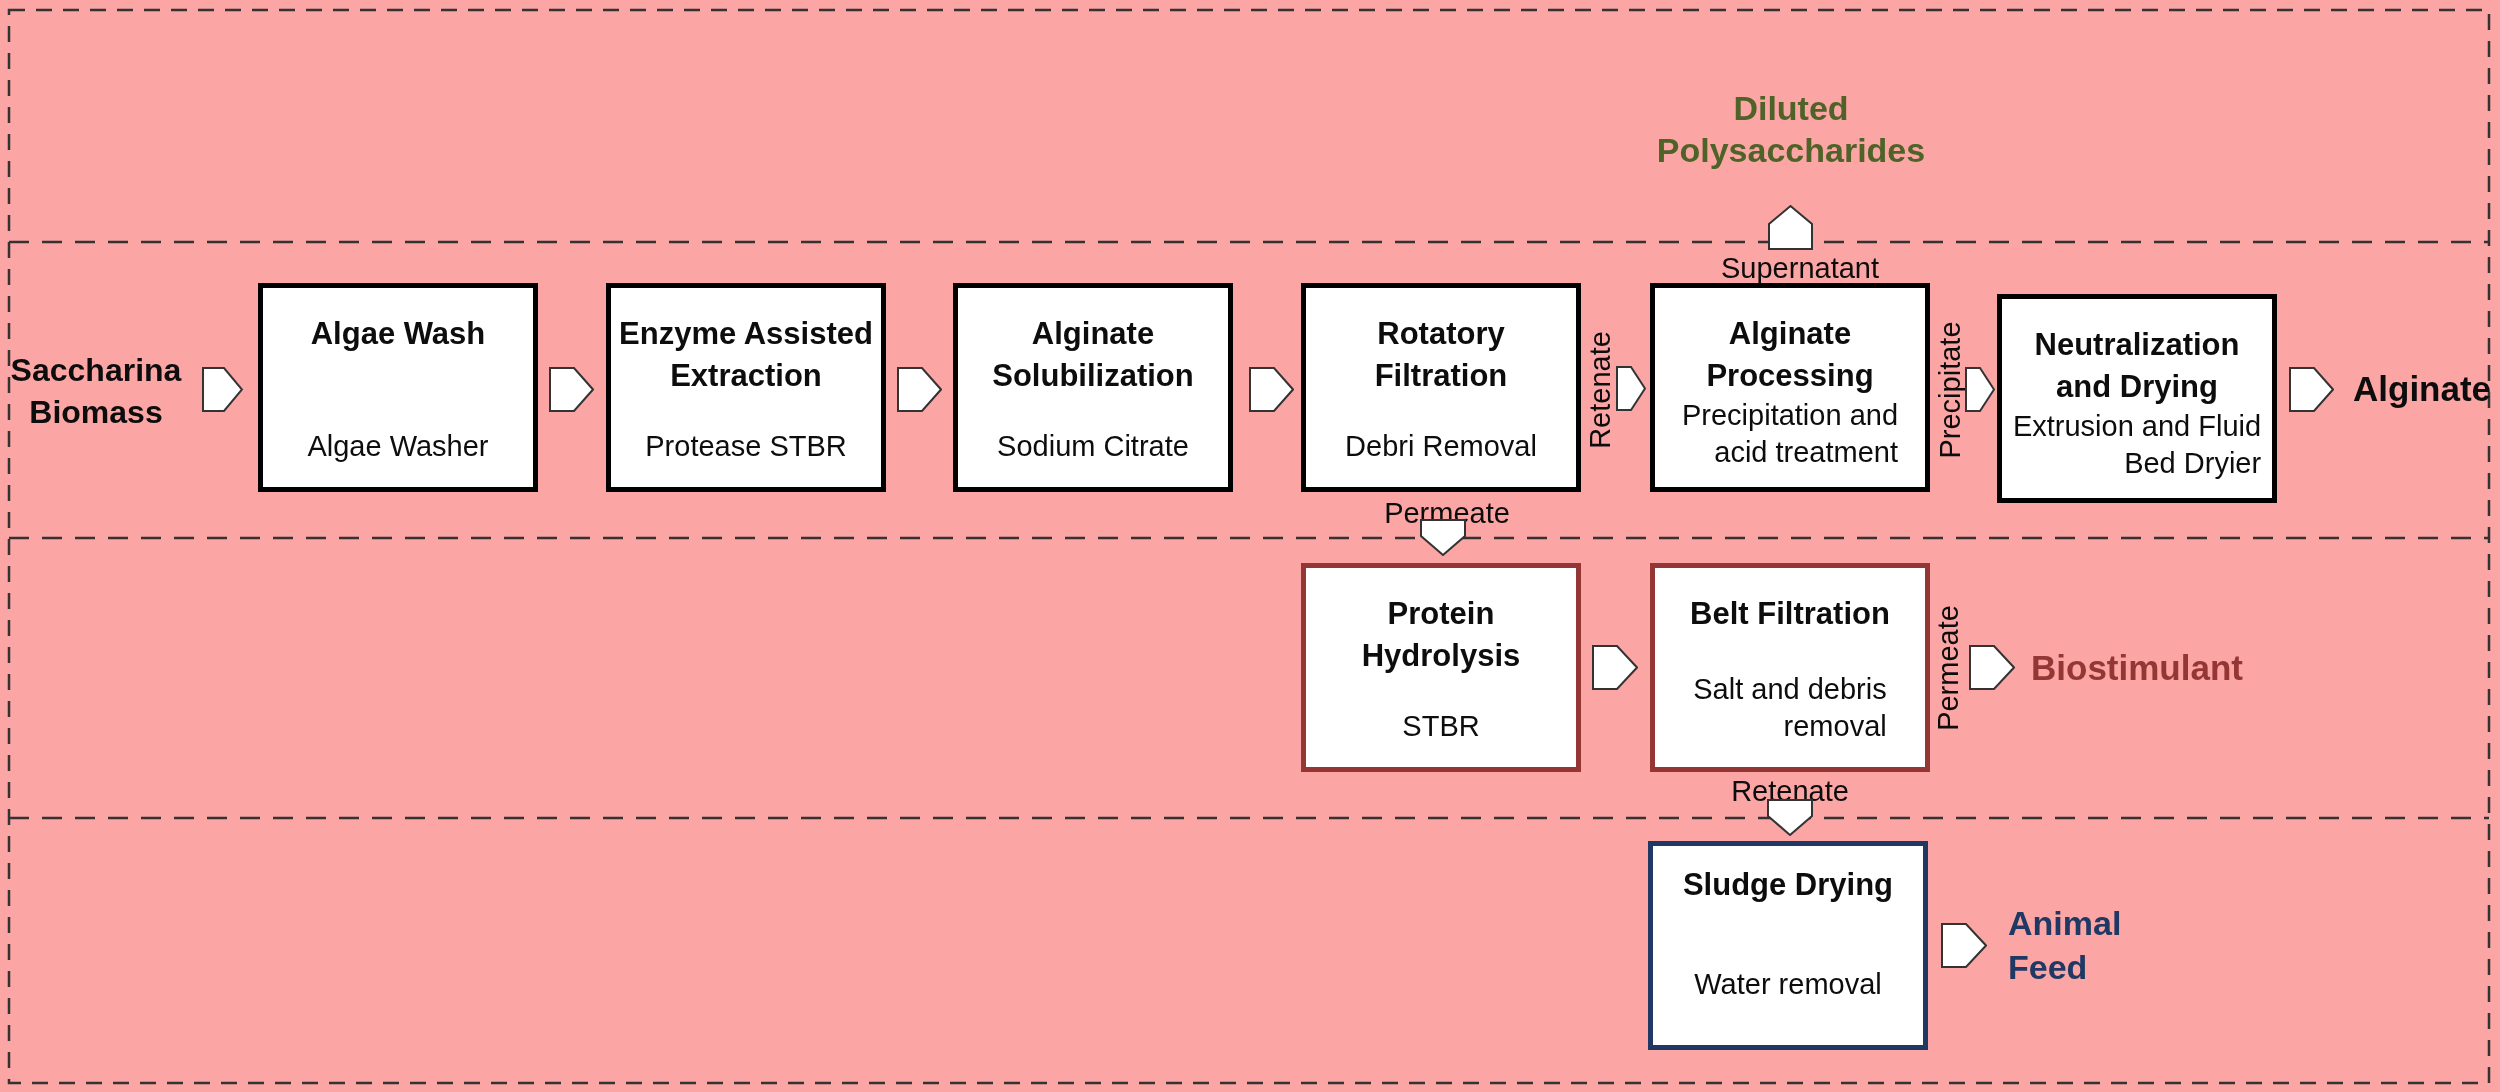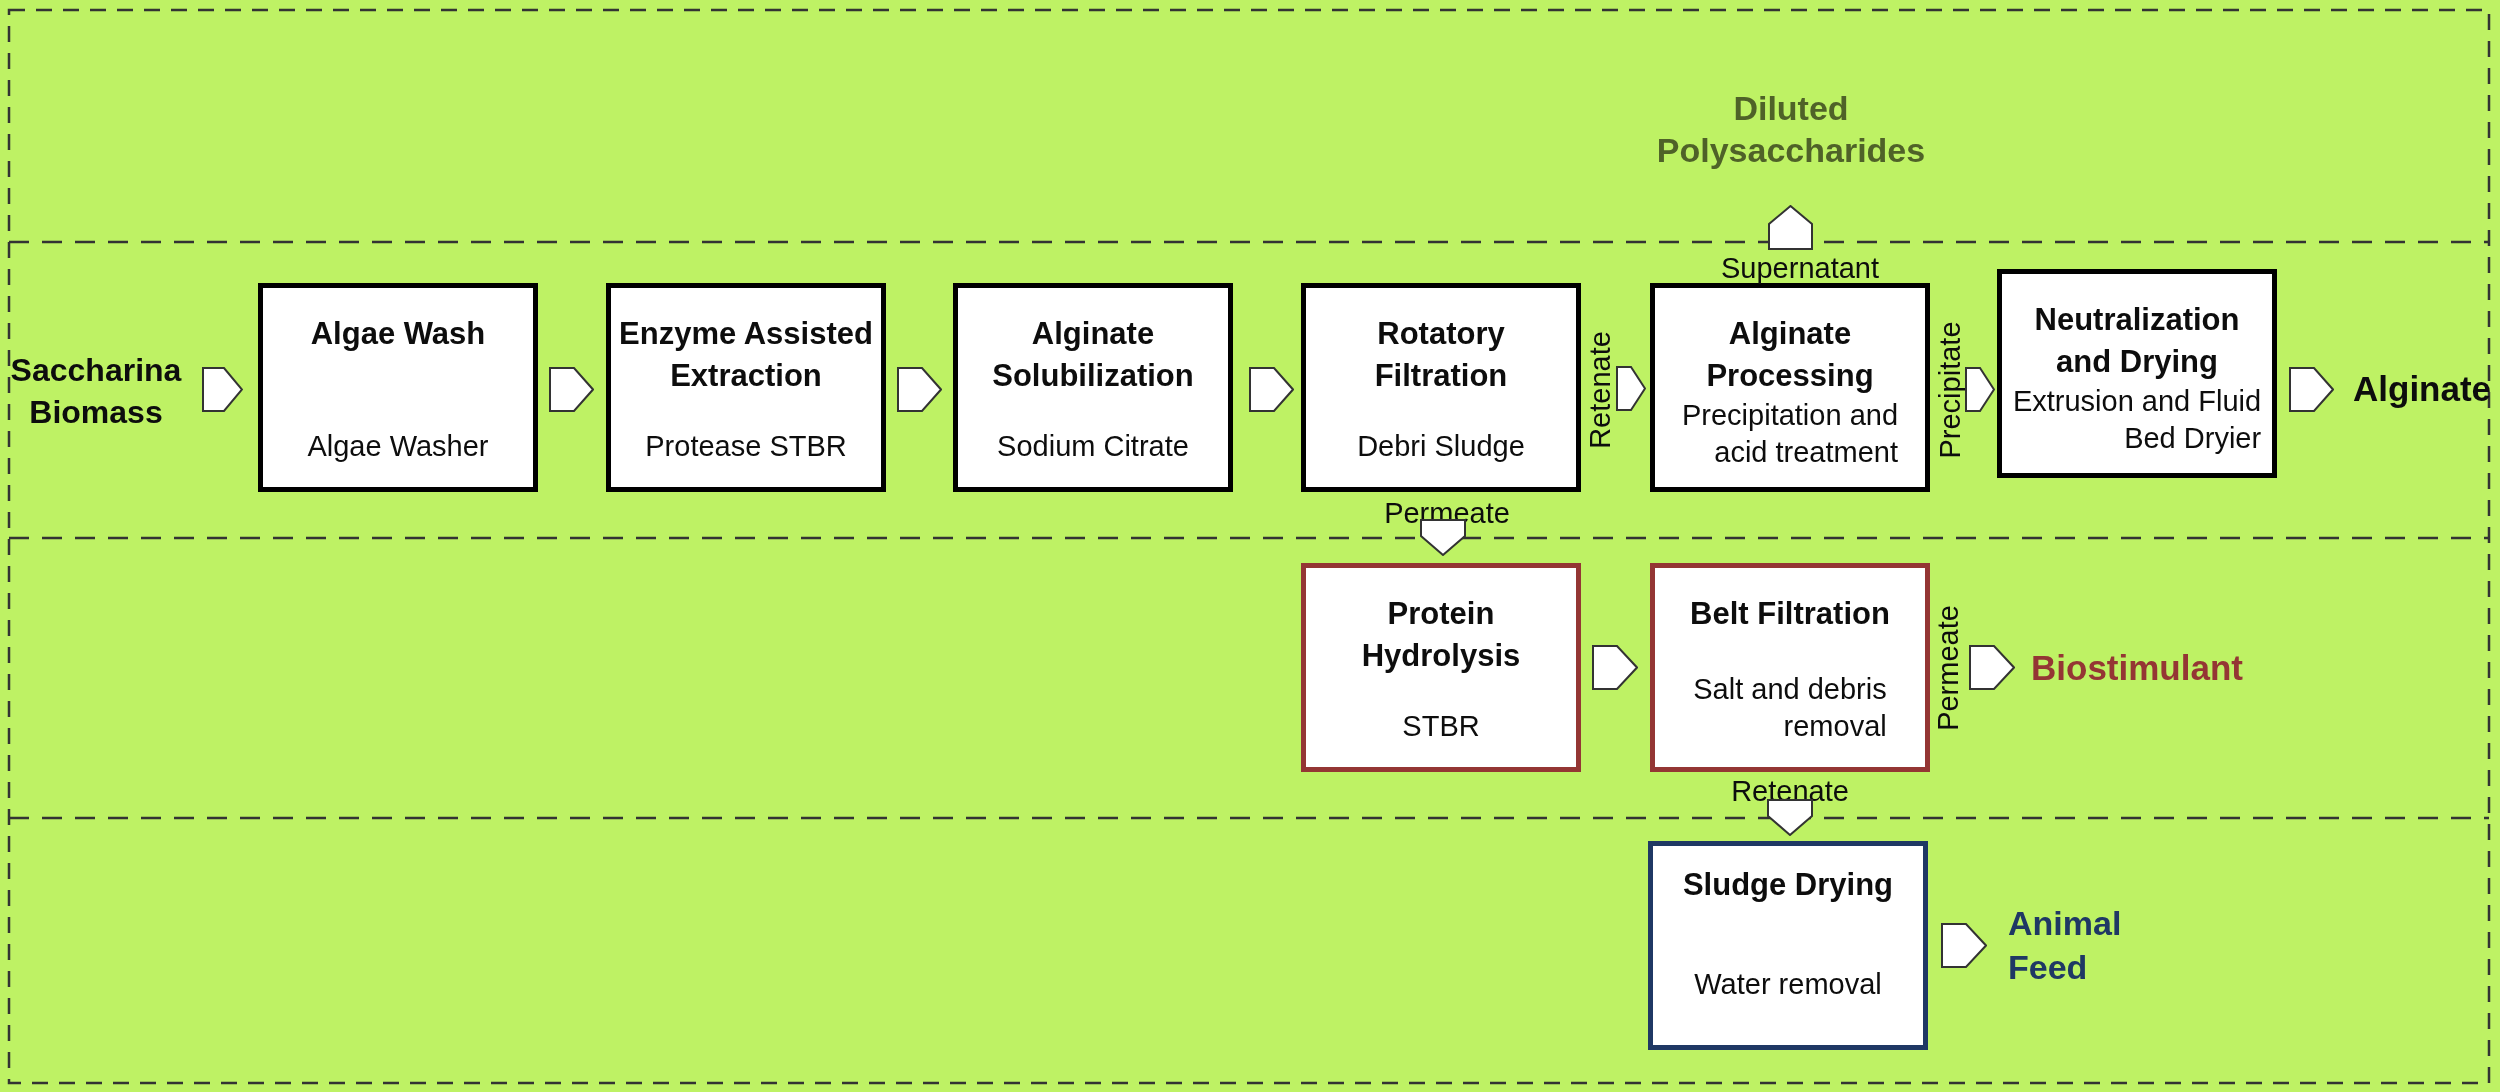--- a/index.html
+++ b/index.html
@@ -1,17 +1,17 @@
 <!DOCTYPE html>
 <html><head>
 <meta charset="utf-8">
 <style>
   html,body { margin:0; padding:0; background:#ffffff; }
   #stage {
-    position:relative; width:2500px; height:1092px; background:#bef264;
+    position:relative; width:2500px; height:1092px; background:#fca5a5;
     font-family:"Liberation Sans","DejaVu Sans",sans-serif; color:#0d0d0d;
     overflow:hidden;
   }
   #lane-frame { position:absolute; left:0; top:0; }
   .pbox {
     position:absolute; width:280px; height:209px; box-sizing:border-box;
     background:#ffffff; border:5px solid #000;
     display:flex; flex-direction:column; align-items:center; justify-content:space-between;
     z-index:3;
   }
@@ -101,41 +101,41 @@
     <div class="subtitle">Sodium Citrate</div>
   </div>
 
   <svg class="arrow" style="left:1249px; top:367px;" width="45" height="45">
     <polygon points="1,1 25,1 44,22.5 25,44 1,44"></polygon>
   </svg>
 
   <div class="pbox" style="left:1301px; top:283px;">
     <div class="title">Rotatory
 Filtration</div>
-    <div class="subtitle">Debri Sludge</div>
+    <div class="subtitle">Debri Removal</div>
   </div>
 
   <div class="vlabel" style="left:1600px; top:390px;">Retenate</div>
   <svg class="arrow" style="left:1616px; top:366px;" width="30" height="45">
     <polygon points="1,1 15,1 29,22.5 15,44 1,44"></polygon>
   </svg>
 
   <div class="pbox" style="left:1650px; top:283px;">
     <div class="title">Alginate
 Processing</div>
     <div class="subtitle">Precipitation and
 acid treatment</div>
   </div>
 
   <div class="vlabel" style="left:1950px; top:390px;">Precipitate</div>
   <svg class="arrow" style="left:1965px; top:367px;" width="30" height="45">
     <polygon points="1,1 15,1 29,22.5 15,44 1,44"></polygon>
   </svg>
 
-  <div class="pbox" style="left:1997px; top:269px;">
+  <div class="pbox" style="left:1997px; top:294px;">
     <div class="title">Neutralization
 and Drying</div>
     <div class="subtitle">Extrusion and Fluid
 Bed Dryier</div>
   </div>
 
   <svg class="arrow" style="left:2289px; top:367px;" width="45" height="45">
     <polygon points="1,1 25,1 44,22.5 25,44 1,44"></polygon>
   </svg>
   <div class="endlabel" style="left:2353px; top:389px;">Alginate</div>

